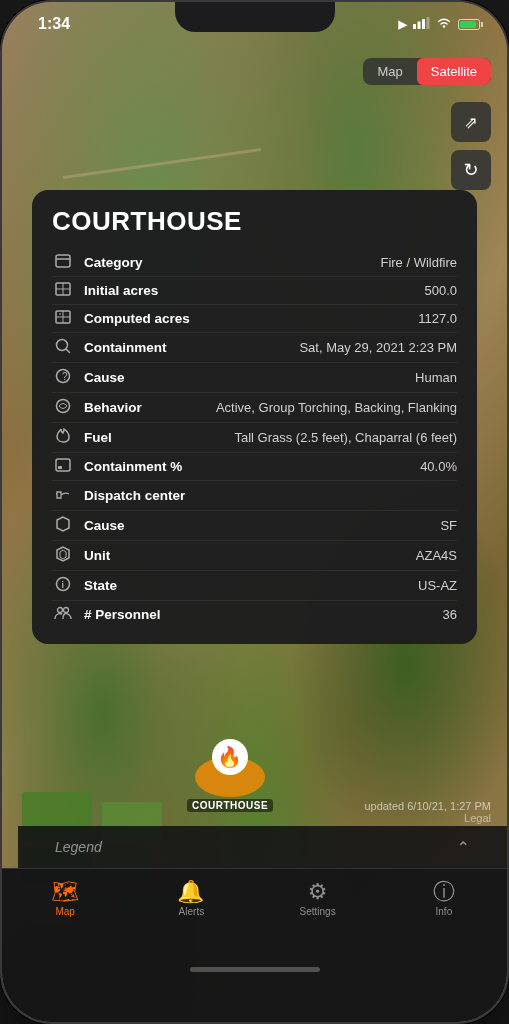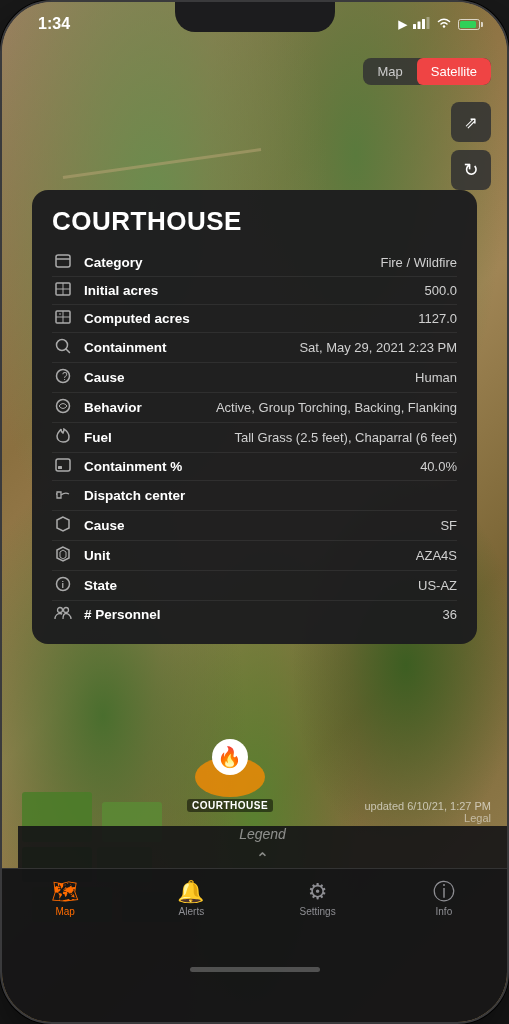--- a/index.html
+++ b/index.html
@@ -245,21 +245,20 @@
       position: absolute;
       bottom: 154px;
       left: 16px;
       right: 0;
       height: 42px;
       background: rgba(20,20,22,0.9);
       display: flex;
       align-items: center;
       padding: 0 37px;
       z-index: 60;
-      flex-direction: column;
     }
     .legend-text {
       color: rgba(255,255,255,0.5);
       font-size: 14px;
       font-style: italic;
       flex: 1;
     }
     .legend-chevron {
       color: rgba(255,255,255,0.5);
       font-size: 16px;

